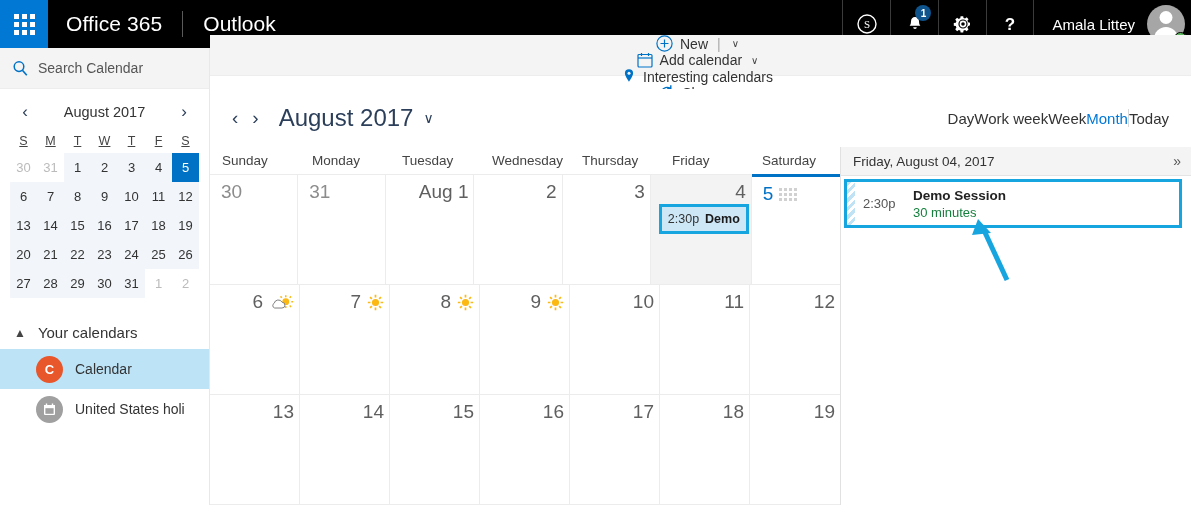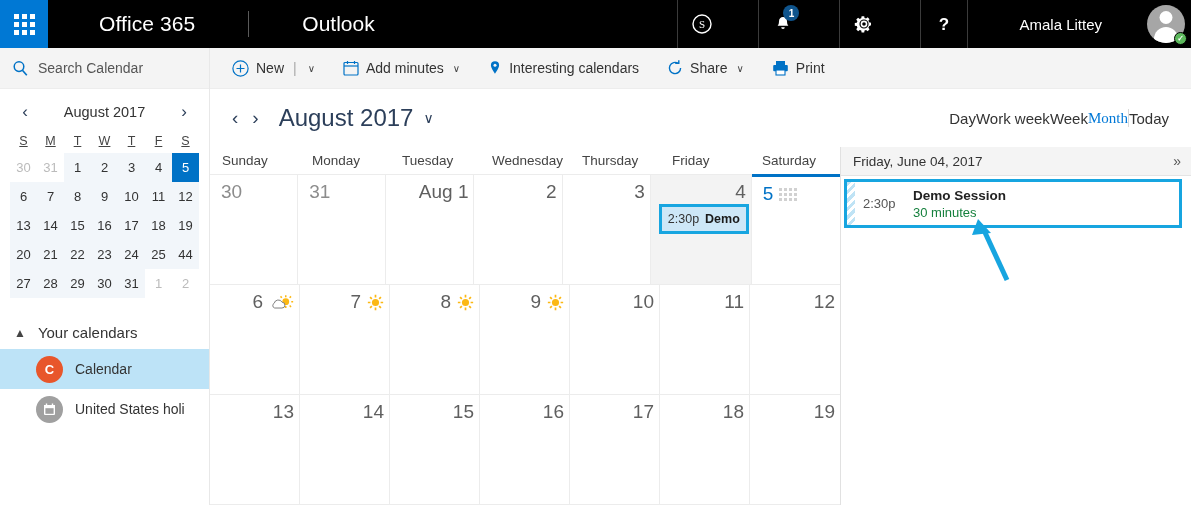--- a/index.html
+++ b/index.html
@@ -5,21 +5,21 @@
   * { box-sizing: border-box; margin: 0; padding: 0; }
   html, body {
     width: 1191px; height: 505px;
     font-family: "Liberation Sans", sans-serif;
     background: #fff; overflow: hidden;
   }
 
   
   .suitebar {
     position: absolute; top: 0; left: 0; width: 1191px; height: 48px;
-    background: #000; display: flex; align-items: stretch; color: #fff; gap: 33px;
+    background: #000; display: flex; align-items: stretch; color: #fff;
   }
   .waffle {
     width: 48px; height: 48px; background: #0078d4;
     display: flex; align-items: center; justify-content: center;
     cursor: pointer;
   }
   .waffle-grid { display: grid; grid-template-columns: repeat(3, 5px); grid-gap: 3px; }
   .waffle-grid i { display: block; width: 5px; height: 5px; background: #fff; }
   .brand {
     display: flex; align-items: center; padding: 0 20px 0 18px;
@@ -61,23 +61,23 @@
   }
   .presence {
     position: absolute; right: 4px; bottom: 3px; width: 13px; height: 13px;
     border-radius: 50%; background: #5cb85c; border: 1.5px solid #000;
     display: flex; align-items: center; justify-content: center;
     font-size: 8px; color: #fff; font-weight: 700; line-height: 1;
   }
 
   
   .cmdbar {
-    position: absolute; top: 48px; left: 210px; width: 981px; height: 41px;
+    position: absolute; top: 35px; left: 210px; width: 981px; height: 41px;
     background: #f4f4f4; display: flex; align-items: center;
-    padding-left: 22px; border-bottom: 1px solid #ededed;
+    padding-left: 22px; border-bottom: 1px solid #ededed; flex-direction: column;
   }
   .cmd {
     display: flex; align-items: center; gap: 7px; margin-right: 28px;
     font-size: 14px; color: #333; cursor: pointer; white-space: nowrap;
   }
   .cmd .ci { color: #0072c6; display: flex; align-items: center; }
   .cmd .caret { font-size: 10px; color: #444; margin-left: 2px; }
   .pipe { color: #a9a9a9; margin: 0 2px; }
 
   
@@ -146,21 +146,21 @@
   .nav-title {
     font-size: 24px; color: #2c3f5a; margin-left: 6px; display: flex;
     align-items: center; gap: 10px; cursor: pointer;
   }
   .nav-title .caret { font-size: 14px; }
   .nav-right {
     margin-left: auto; display: flex; align-items: center; 
     padding-right: 22px; font-size: 15px; color: #333;
   }
   .nav-right span { cursor: pointer; }
-  .nav-right .active { color: #0078d7; font-family: Liberation Serif, serif; }
+  .nav-right .active { color: #0078d7; }
   .vdiv { width: 1px; height: 18px; background: #d8d8d8; }
 
   
   .grid-wrap {
     position: absolute; top: 147px; left: 210px; width: 631px; height: 358px;
     background: #fff; border-right: 1px solid #e1e1e1;
   }
   .dow-row {
     display: grid; grid-template-columns: repeat(7, 1fr); height: 28px;
     border-bottom: 1px solid #ececec;
@@ -291,21 +291,21 @@
   </div>
 
   <div class="cmd">
     <span class="ci">
       <svg width="16" height="16" viewBox="0 0 16 16">
           <rect x="1" y="2.5" width="14" height="12.5" rx="1" fill="none" stroke="#0072c6" stroke-width="1.2"></rect>
           <path d="M1 6h14" stroke="#0072c6" stroke-width="1.2"></path>
           <path d="M4.5 1v3M11.5 1v3" stroke="#0072c6" stroke-width="1.2"></path>
         </svg>
     </span>
-    <span>Add minutes</span>
+    <span>Add calendar</span>
     <span class="caret">∨</span>
   </div>
 
   <div class="cmd">
     <span class="ci">
       <svg width="14" height="17" viewBox="0 0 14 17">
           <path d="M7 1.2a4.1 4.1 0 0 0-4.1 4.1c0 3 4.1 8.4 4.1 8.4s4.1-5.4 4.1-8.4A4.1 4.1 0 0 0 7 1.2z" fill="#0072c6"></path>
           <circle cx="7" cy="5.2" r="1.5" fill="#f4f4f4"></circle>
         </svg>
     </span>
@@ -382,21 +382,21 @@
         <div class="mc-day">16</div>
         <div class="mc-day">17</div>
         <div class="mc-day">18</div>
         <div class="mc-day">19</div>
         <div class="mc-day">20</div>
         <div class="mc-day">21</div>
         <div class="mc-day">22</div>
         <div class="mc-day">23</div>
         <div class="mc-day">24</div>
         <div class="mc-day">25</div>
-        <div class="mc-day">44</div>
+        <div class="mc-day">26</div>
         <div class="mc-day">27</div>
         <div class="mc-day">28</div>
         <div class="mc-day">29</div>
         <div class="mc-day">30</div>
         <div class="mc-day">31</div>
         <div class="mc-day other">1</div>
         <div class="mc-day other">2</div>
       </div>
   </div>
 
@@ -618,21 +618,21 @@
           <div class="dnum cur">
             <span>19</span>
           </div>
         </div>
       </div>
     </div>
 </div>
 
 <div class="agenda">
   <div class="agenda-head">
-    <span class="agenda-date">Friday, June 04, 2017</span>
+    <span class="agenda-date">Friday, August 04, 2017</span>
     <span class="agenda-expand">»</span>
   </div>
   <div id="agenda-list">
       <div class="ag-item selected">
         <div class="ag-stripe"></div>
         <div class="ag-time">2:30p</div>
         <div class="ag-body">
           <div class="ag-title">Demo Session</div>
           <div class="ag-sub">30 minutes</div>
         </div>

